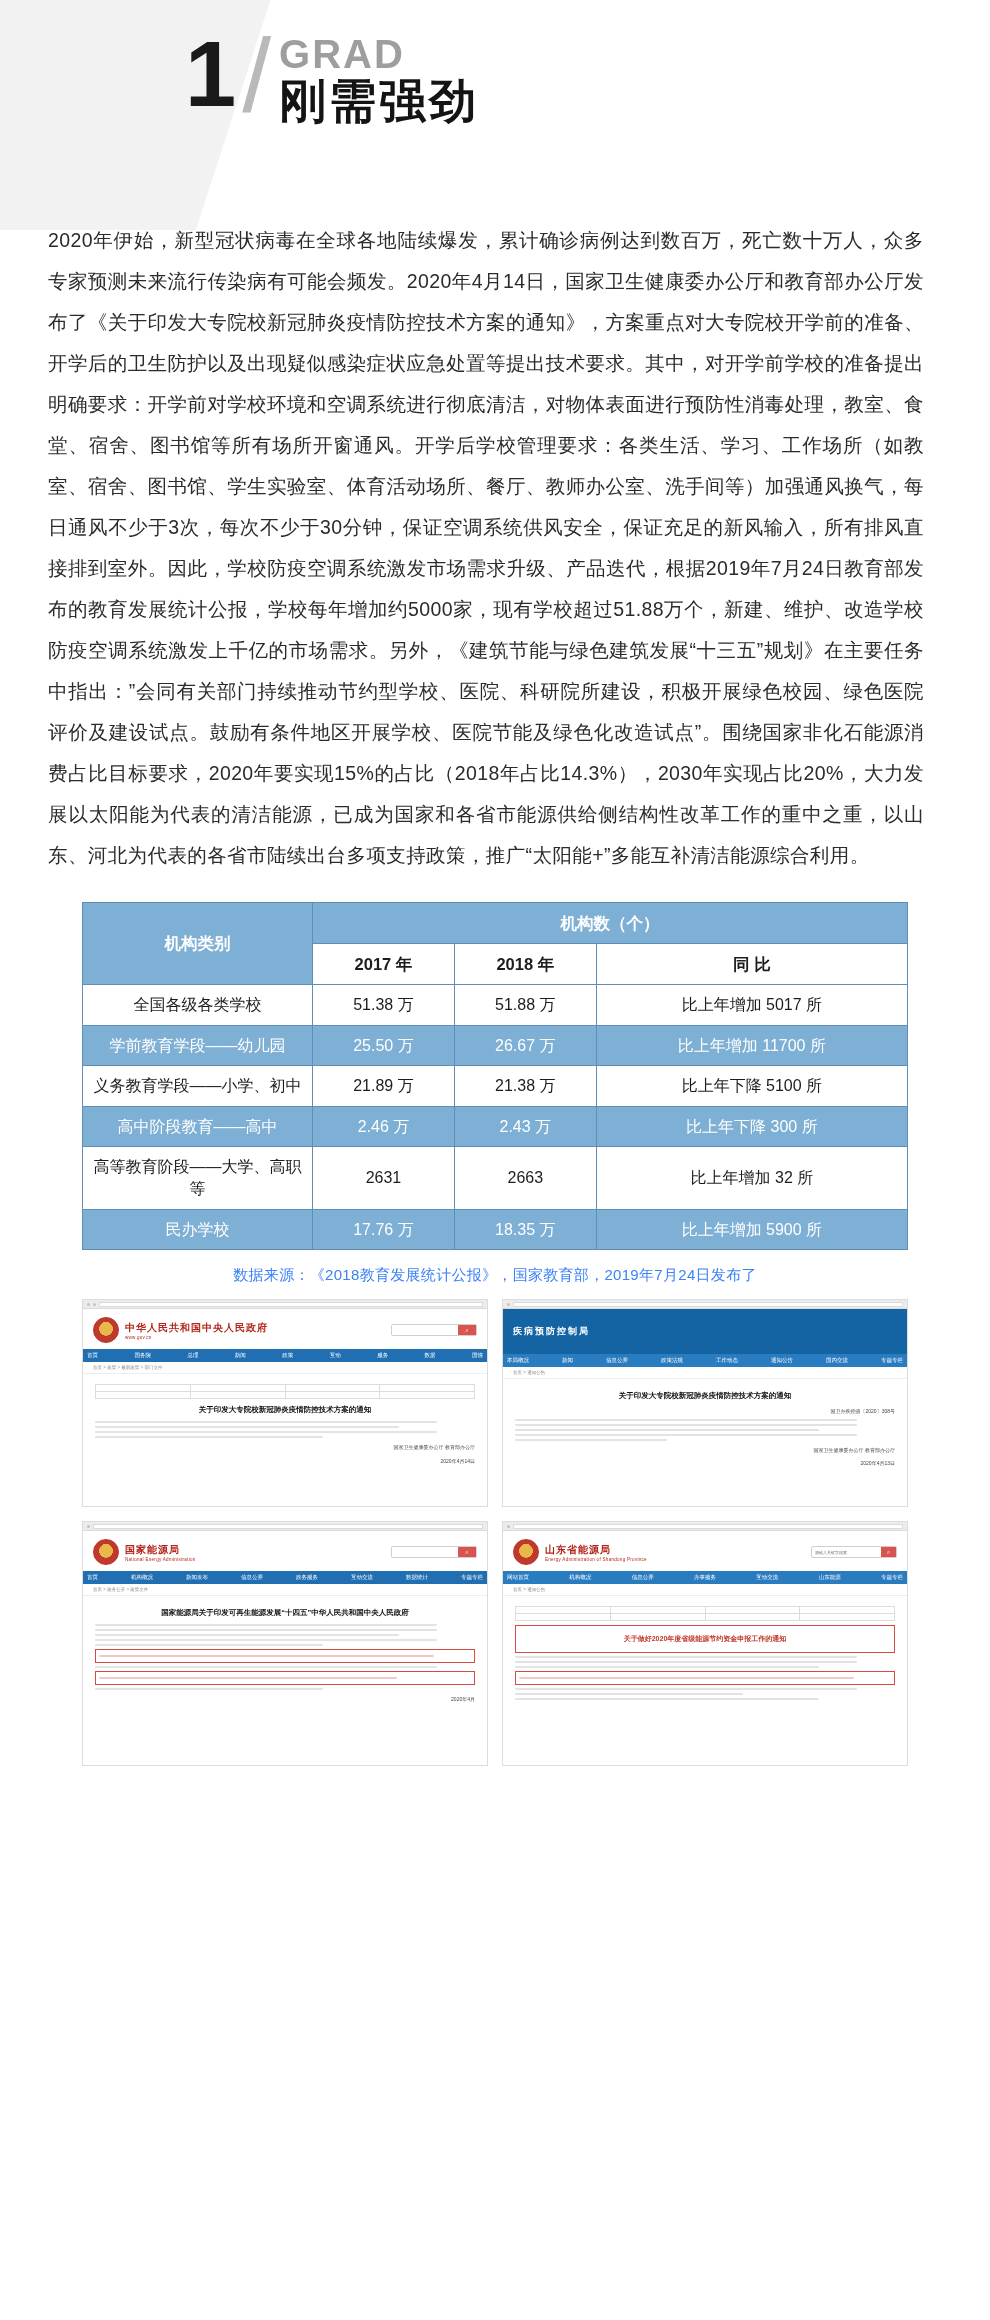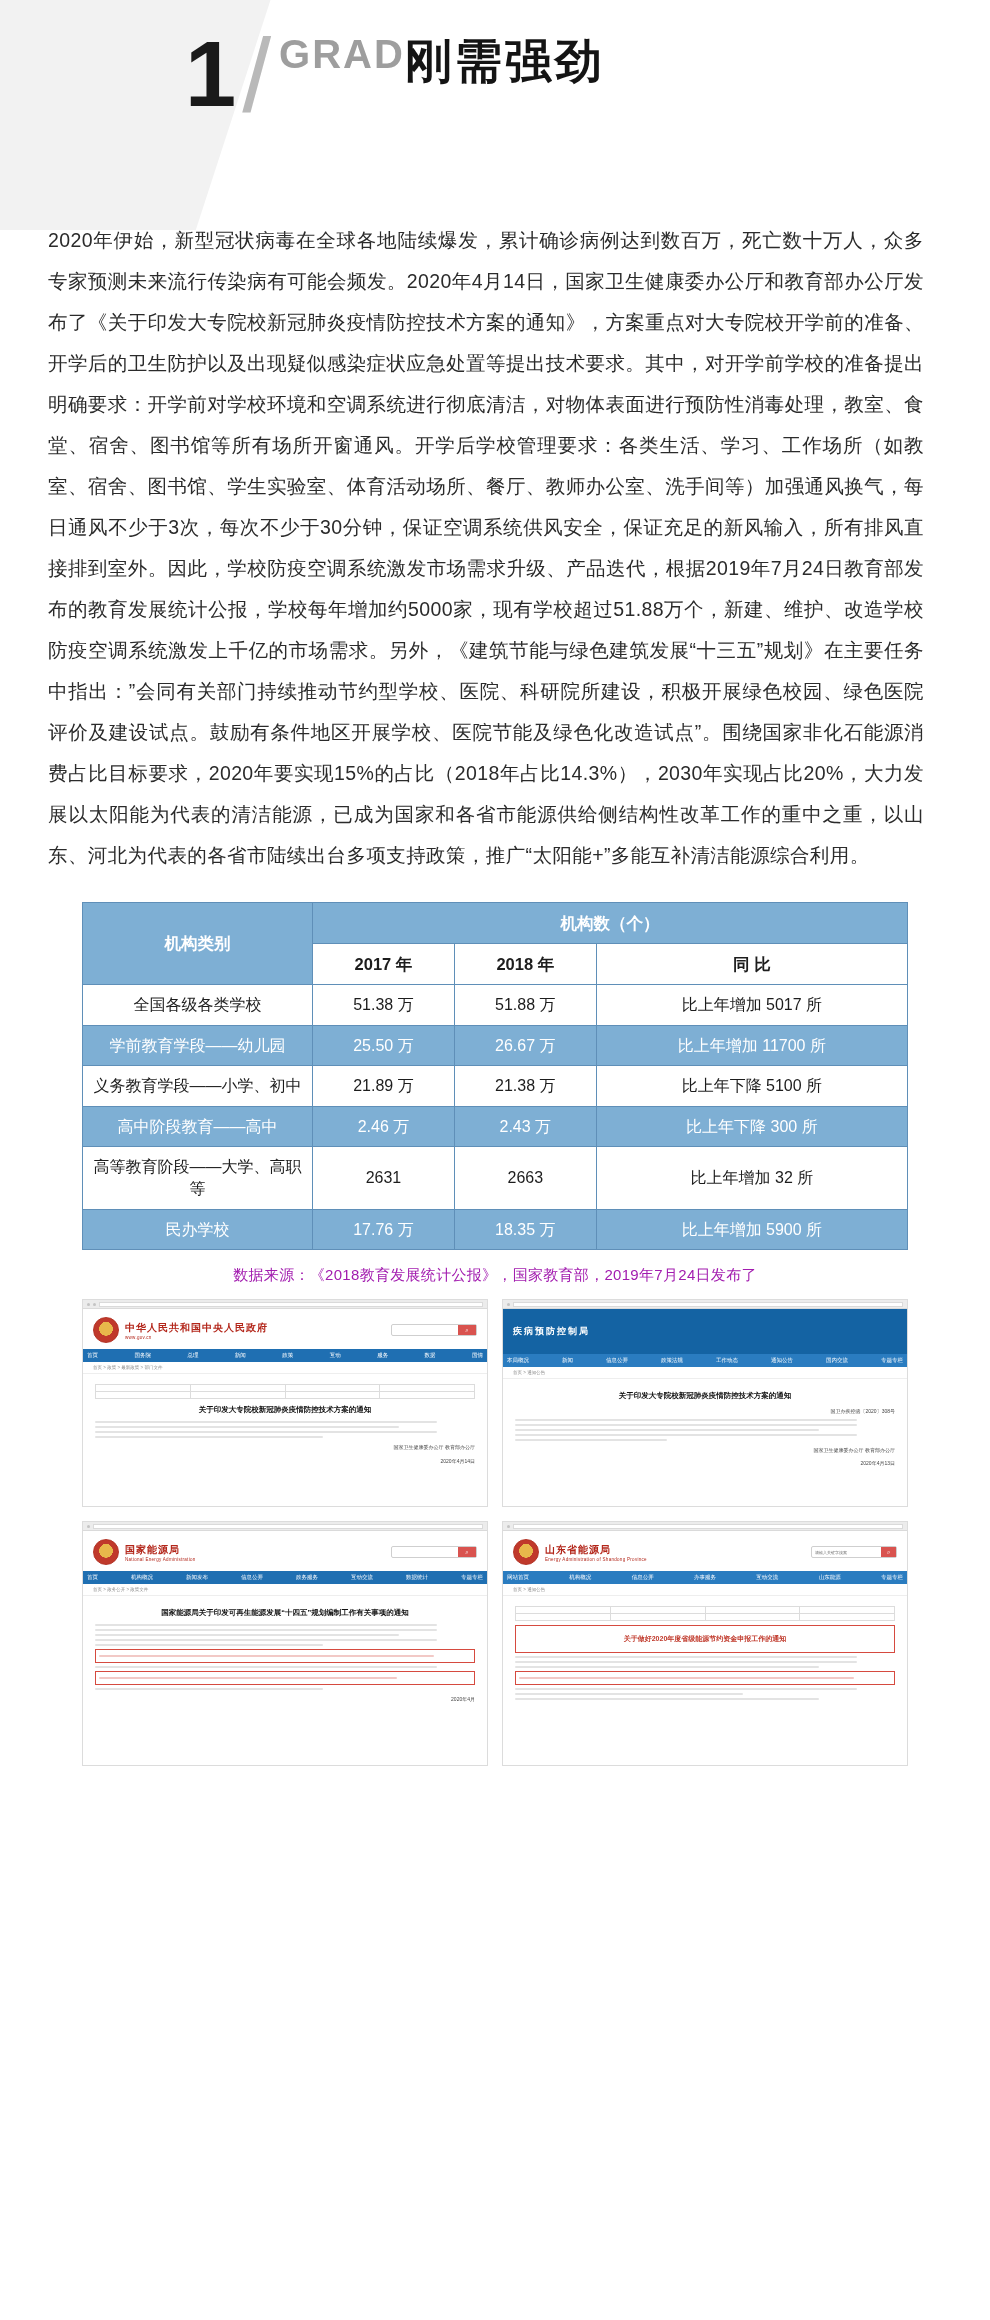--- a/index.html
+++ b/index.html
@@ -52,21 +52,21 @@
   }
   .slash {
     font-size: 104px;
     font-weight: 300;
     line-height: 0.92;
     color: #b9b9b9;
     margin: 0 8px 0 2px;
   }
   .title-col {
     display: flex;
-    flex-direction: row;
+    flex-direction: column;
     padding-top: 6px;
   }
   .grad-word {
     font-size: 40px;
     font-weight: bold;
     letter-spacing: 2px;
     color: #9e9e9e;
     line-height: 1;
     font-family: "Liberation Sans", sans-serif;
   }
@@ -123,21 +123,21 @@
     background: #7eafd4;
     color: #ffffff;
   }
   table.stats tbody td {
     background: #ffffff;
   }
   .cell-left-wide { width: 230px; }
   .src-note {
     text-align: center;
     font-size: 15px;
-    color: #a21caf;
+    color: #3b82f6;
     margin-top: 16px;
     letter-spacing: 0.3px;
   }
 
   
   .shots {
     width: 826px;
     margin: 14px auto 30px auto;
     display: grid;
     grid-template-columns: 1fr 1fr;
@@ -470,21 +470,21 @@
       <span>机构概况</span>
       <span>新闻发布</span>
       <span>信息公开</span>
       <span>政务服务</span>
       <span>互动交流</span>
       <span>数据统计</span>
       <span>专题专栏</span>
     </div>
     <div class="mini-crumb">首页 &gt; 政务公开 &gt; 政策文件</div>
     <div class="mini-doc">
-      <div class="mini-doc-title">国家能源局关于印发可再生能源发展“十四五”规划编制工作有关事项的通知</div>
+      <div class="mini-doc-title">国家能源局关于印发可再生能源发展“十四五”中华人民共和国中央人民政府</div>
       <div class="mini-line s90"></div>
       <div class="mini-line s90"></div>
       <div class="mini-line s80"></div>
       <div class="mini-line s90"></div>
       <div class="mini-line s60"></div>
       <div class="mini-box-red">
         <div class="mini-line s90 red"></div>
       </div>
       <div class="mini-line s90"></div>
       <div class="mini-box-red">

